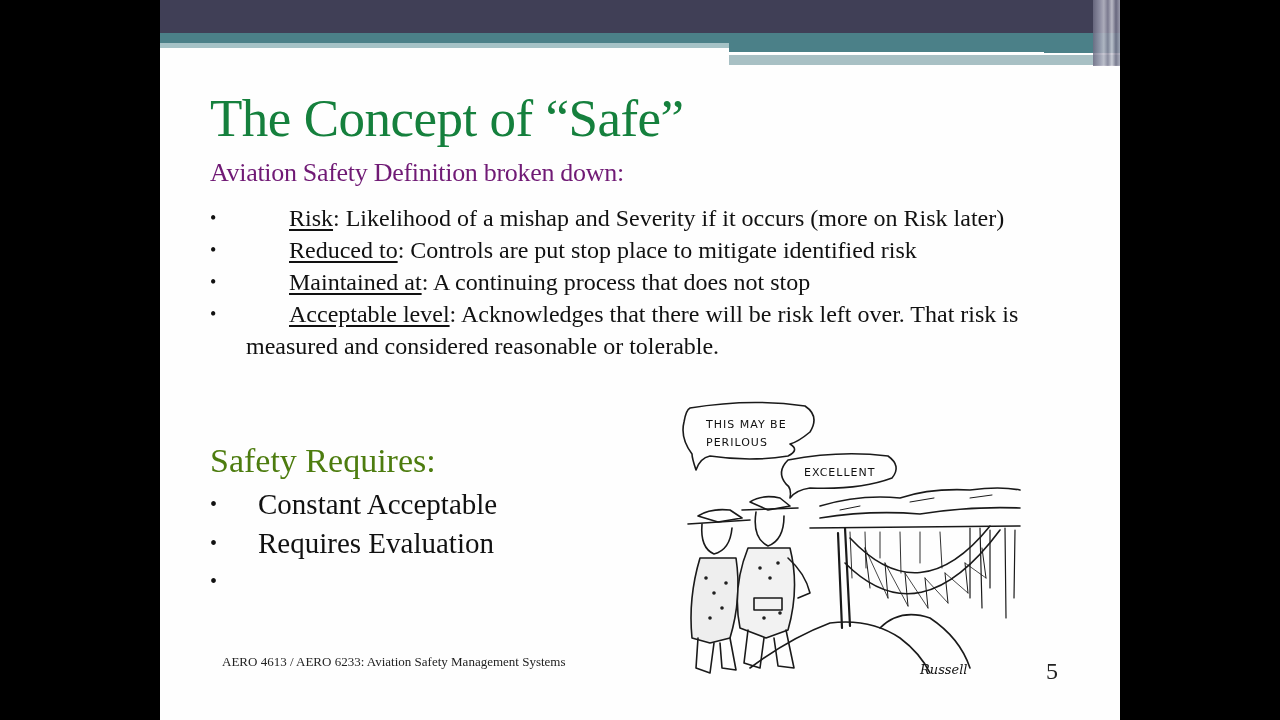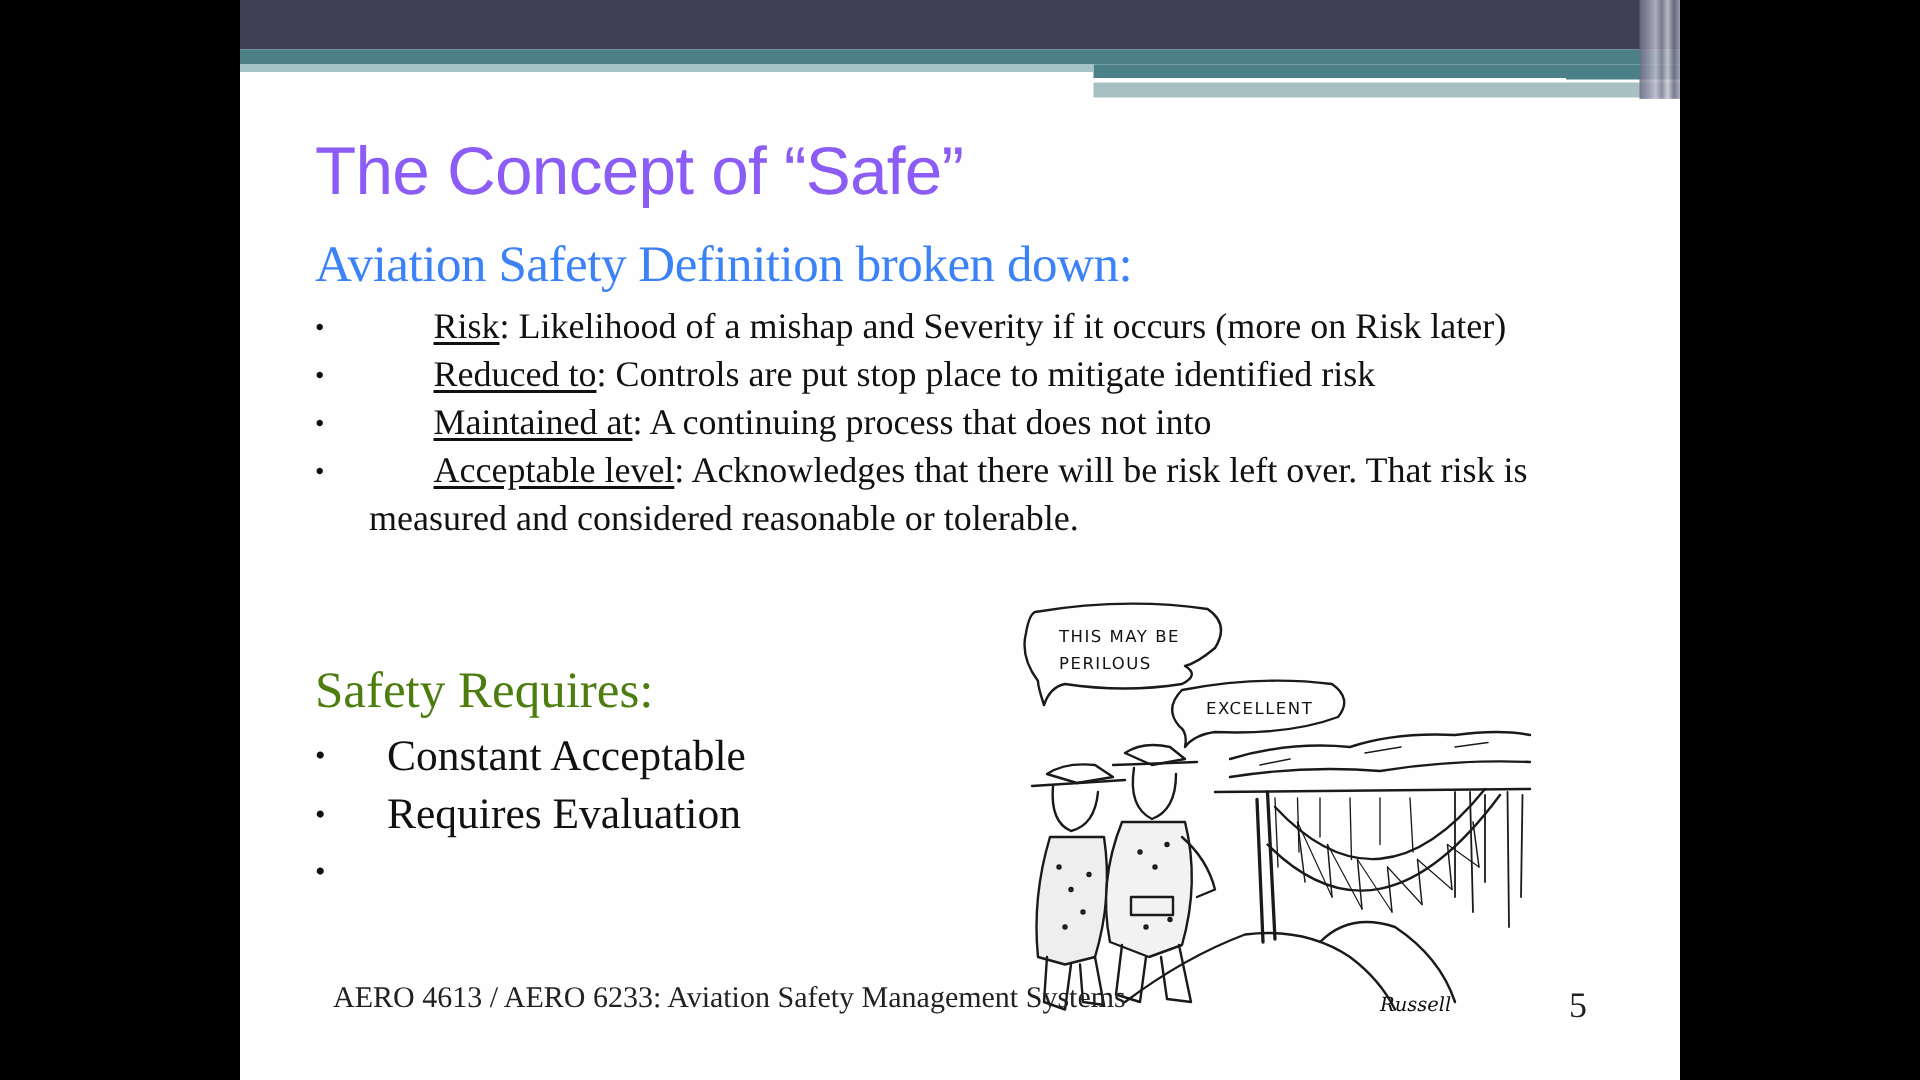--- a/index.html
+++ b/index.html
@@ -7,33 +7,33 @@
   .slide { position:absolute; left:160px; top:0; width:960px; height:720px; background:#fefefe; overflow:hidden; }
   .band-dark { position:absolute; left:0; top:0; width:960px; height:33px; background:#403f56; }
   .band-teal { position:absolute; left:0; top:33px; width:960px; height:10px; background:#4b8088; }
   .band-teal-right { position:absolute; left:569px; top:43px; width:391px; height:10px; background:#4b8088; }
   .band-light-left { position:absolute; left:0; top:43px; width:569px; height:5px; background:#a5c2c6; }
   .band-light-right { position:absolute; left:569px; top:55px; width:391px; height:10px; background:#a8c0c4; }
   .band-white-line { position:absolute; left:569px; top:52px; width:315px; height:2px; background:#ffffff; }
   .edge-strip { position:absolute; left:933px; top:0; width:27px; height:66px;
     background:linear-gradient(90deg,#6d6c83 0%,#9a9aae 25%,#bfbfcc 40%,#858499 55%,#cfcfd9 70%,#6f6e85 85%,#aaaabb 100%); opacity:.85; }
 
-  .title { position:absolute; left:50px; top:88px; font-family:Liberation Sans, sans-serif; font-size:45px; color:#8b5cf6; letter-spacing:-0.5px; white-space:nowrap; }
-  .subhead { position:absolute; left:50px; top:158px; font-size:34px; color:#3b82f6; white-space:nowrap; letter-spacing:-0.3px; }
+  .title { position:absolute; left:50px; top:88px; font-family:Liberation Serif, serif; font-size:53px; color:#15803d; letter-spacing:-0.5px; white-space:nowrap; }
+  .subhead { position:absolute; left:50px; top:158px; font-size:26px; color:#701a75; white-space:nowrap; letter-spacing:-0.3px; }
   ul.defs { position:absolute; left:50px; top:202px; width:820px; margin:0; padding:0; list-style:none; font-size:24px; color:#111; line-height:32px; }
   ul.defs li { position:relative; padding-left:36px; }
   ul.defs li .bullet { position:absolute; left:0; top:0; font-size:18px; }
   ul.defs li .term { text-decoration:underline; text-underline-offset:3px;margin-left:43px; }
 
   .req-head { position:absolute; left:50px; top:442px; font-size:34px; color:#4d7c0f; white-space:nowrap; }
   ul.reqs { position:absolute; left:50px; top:485px; margin:0; padding:0; list-style:none; font-size:29px; color:#111; line-height:38.5px; }
   ul.reqs li { position:relative; padding-left:48px; white-space:nowrap; }
   ul.reqs li .bullet { position:absolute; left:0; top:0; font-size:20px; }
 
-  .footer { position:absolute; left:62px; top:654px; font-size:20px; color:#222; white-space:nowrap; }
+  .footer { position:absolute; left:62px; top:654px; font-size:13px; color:#222; white-space:nowrap; }
   .page-num { position:absolute; left:886px; top:658px; font-size:24px; color:#222; }
 
   .cartoon { position:absolute; left:510px; top:398px; width:352px; height:285px; }
   .bubble-text { font-family:"DejaVu Sans", sans-serif; font-size:11px; fill:#111; letter-spacing:1px; }
   .sig { font-family:"DejaVu Serif", serif; font-style:italic; font-size:13px; fill:#111; }
 </style>
 </head>
 <body>
 
 <div class="slide">
@@ -52,21 +52,21 @@
     <li>
       <span class="bullet">•</span>
       <span class="term">Risk</span><span>: Likelihood of a mishap and Severity if it occurs (more on Risk later)</span>
     </li>
     <li>
       <span class="bullet">•</span>
       <span class="term">Reduced to</span><span>: Controls are put stop place to mitigate identified risk</span>
     </li>
     <li>
       <span class="bullet">•</span>
-      <span class="term">Maintained at</span><span>: A continuing process that does not into</span>
+      <span class="term">Maintained at</span><span>: A continuing process that does not stop</span>
     </li>
     <li>
       <span class="bullet">•</span>
       <span class="term">Acceptable level</span><span>: Acknowledges that there will be risk left over. That risk is measured and considered reasonable or tolerable.</span>
     </li>
   </ul>
 
   <div class="req-head">Safety Requires:</div>
   <ul class="reqs">
     <li>

